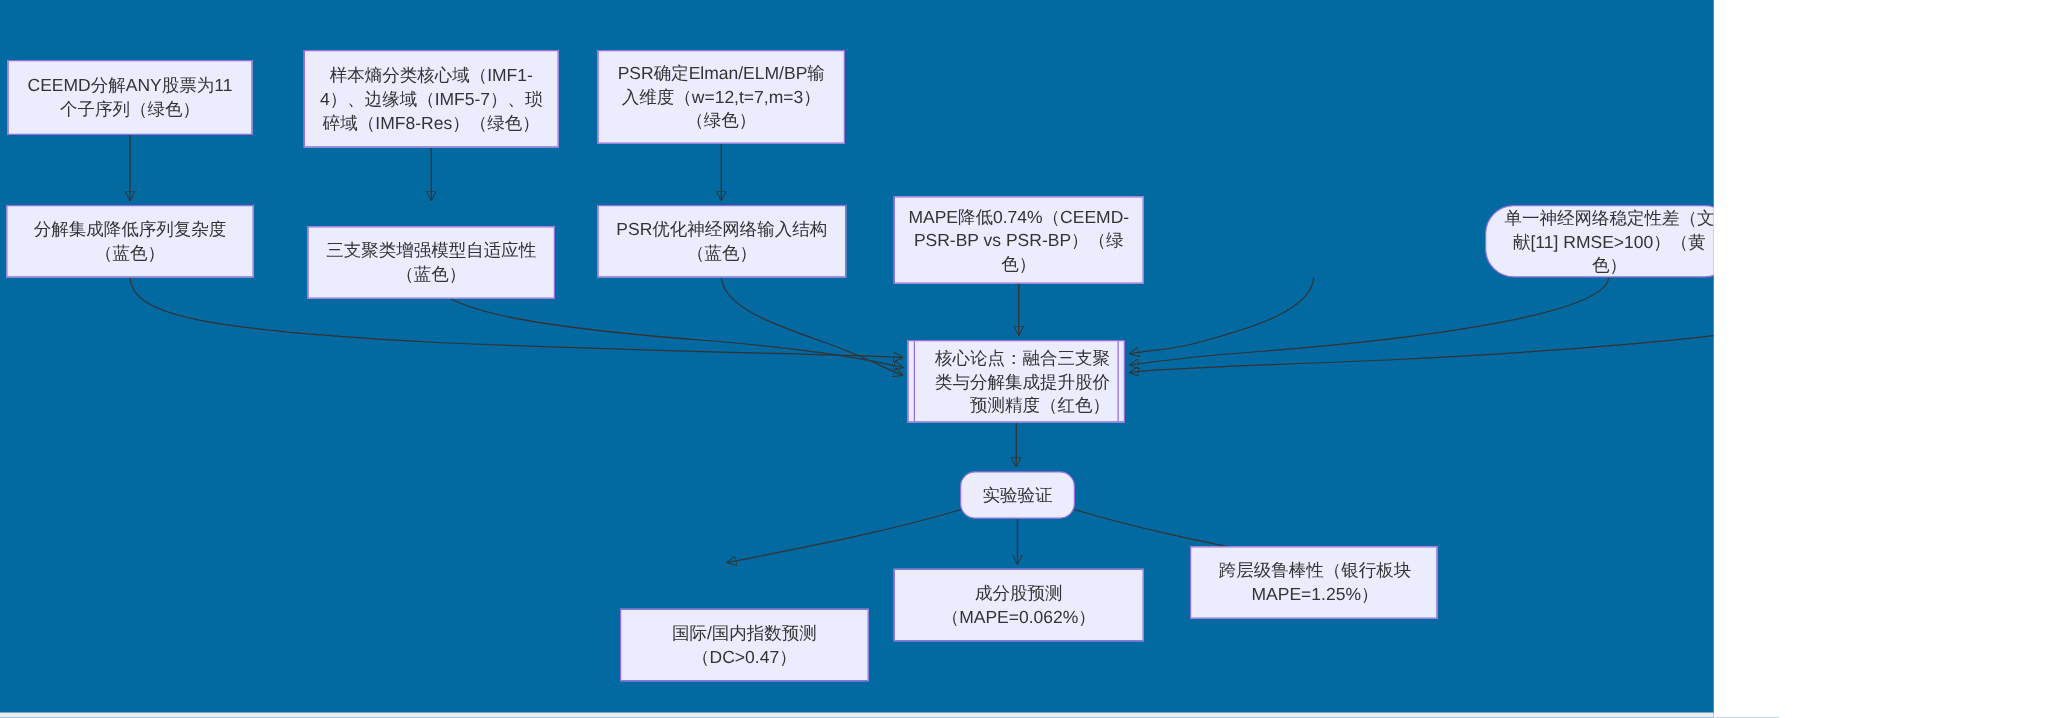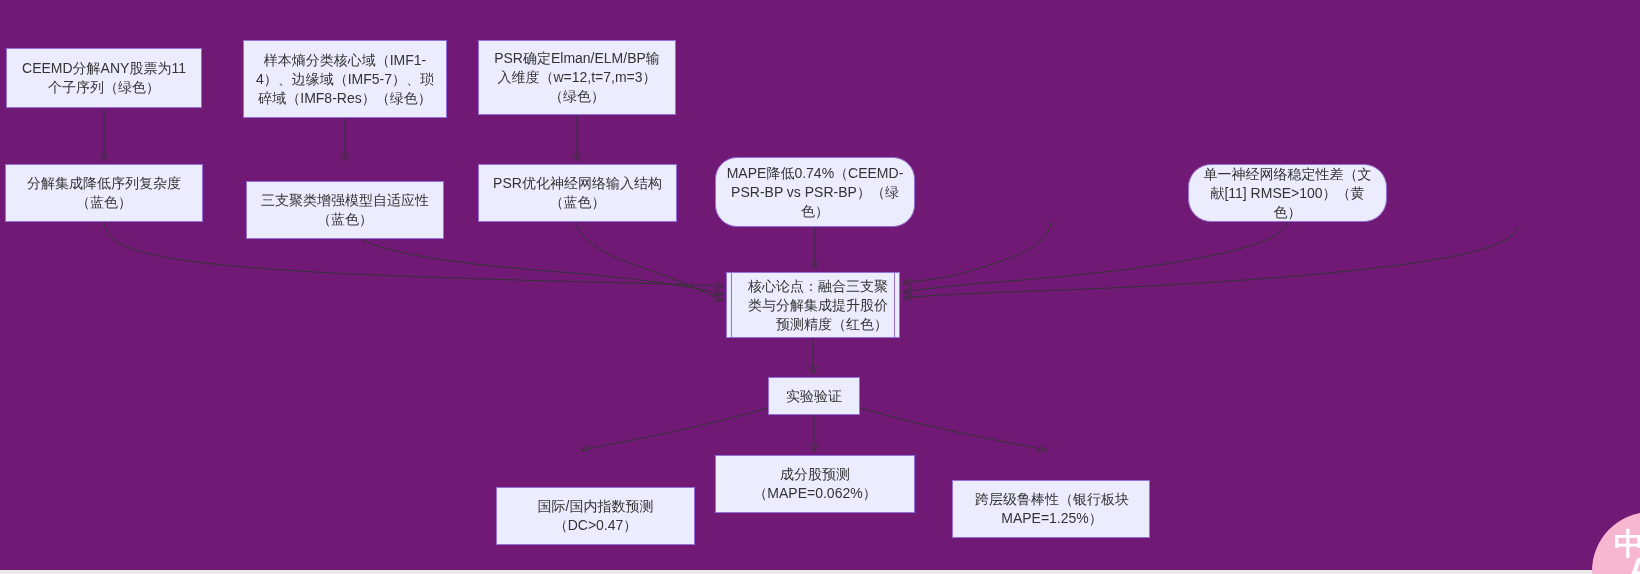--- a/index.html
+++ b/index.html
@@ -1,20 +1,20 @@
 <!DOCTYPE html>
 <html><head>
 <meta charset="utf-8">
 <style>
   html, body { margin: 0; padding: 0; background: #ffffff; }
   .canvas {
     position: relative;
-    width: 1640px;
+    width: 1371px;
     height: 574px;
-    background: #701a75;
+    background: #0369a1;
     overflow: hidden;
     font-family: "Liberation Sans", "DejaVu Sans", sans-serif;
   }
   .edges {
     position: absolute;
     left: 0; top: 0;
     width: 1640px; height: 574px;
     pointer-events: none;
   }
   .edges path { stroke: #333333; stroke-width: 1; fill: none; }
@@ -115,49 +115,49 @@
   </div>
 
   <div class="node" style="left:246px; top:181px; width:198px; height:58px;">
     <span class="lbl">三支聚类增强模型自适应性（蓝色）</span>
   </div>
 
   <div class="node" style="left:478px; top:164px; width:199px; height:58px;">
     <span class="lbl">PSR优化神经网络输入结构（蓝色）</span>
   </div>
 
-  <div class="node" style="left:715px; top:157px; width:200px; height:70px;border-radius:22px;">
+  <div class="node" style="left:715px; top:157px; width:200px; height:70px;">
     <span class="lbl">MAPE降低0.74%（CEEMD-PSR-BP vs PSR-BP）（绿色）</span>
   </div>
 
 
   <div class="node" style="left:1188px; top:164px; width:199px; height:58px;border-radius:23px;">
     <span class="lbl">单一神经网络稳定性差（文献[11] RMSE&gt;100）（黄色）</span>
   </div>
 
 
   <div class="node subroutine" style="left:726px; top:272px; width:174px; height:66px;">
     <div class="sub-inner">
       <span class="lbl">核心论点：融合三支聚类与分解集成提升股价预测精度（红色）</span>
     </div>
   </div>
 
-  <div class="node" style="left:768px; top:377px; width:92px; height:38px;">
+  <div class="node" style="left:768px; top:377px; width:92px; height:38px;border-radius:12px;">
     <span class="lbl">实验验证</span>
   </div>
 
   <div class="node" style="left:496px; top:455px; width:199px; height:58px;margin-top:32px;">
     <span class="lbl">国际/国内指数预测（DC&gt;0.47）</span>
   </div>
 
   <div class="node" style="left:715px; top:455px; width:200px; height:58px;">
     <span class="lbl">成分股预测（MAPE=0.062%）</span>
   </div>
 
-  <div class="node" style="left:952px; top:480px; width:198px; height:58px;padding-left:11px;">
+  <div class="node" style="left:952px; top:437px; width:198px; height:58px;padding-left:11px;">
     <span class="lbl">跨层级鲁棒性（银行板块MAPE=1.25%）</span>
   </div>
 
   <div class="bottom-strip"></div>
 
   <div class="watermark">
     <span class="wm-top">中</span>
     <span class="wm-bottom">A</span>
   </div>
 

